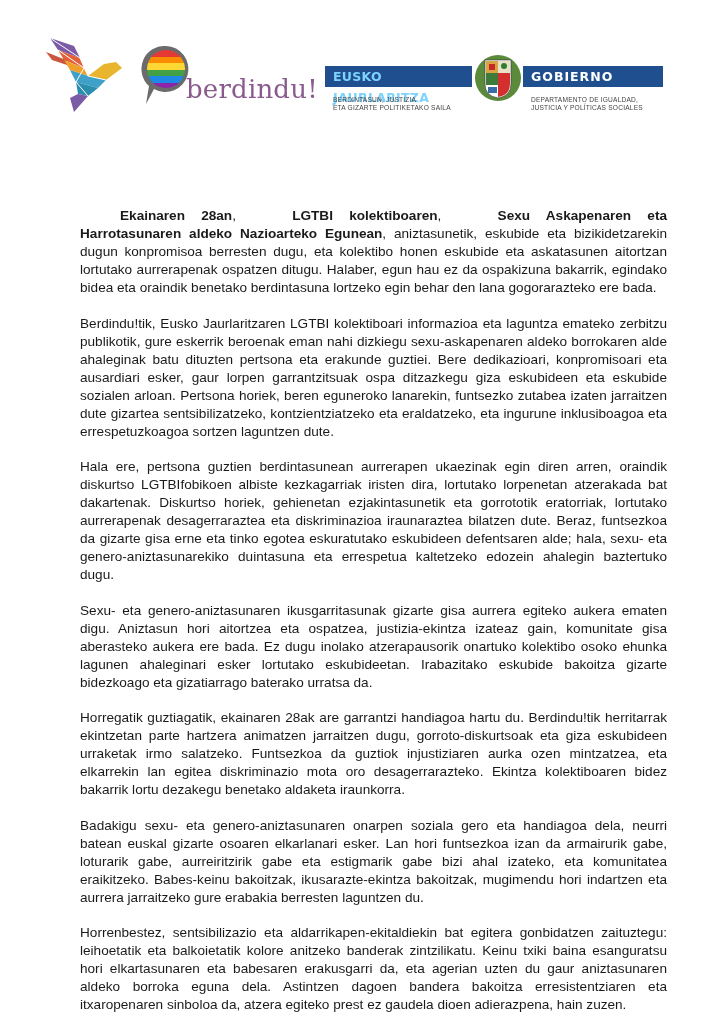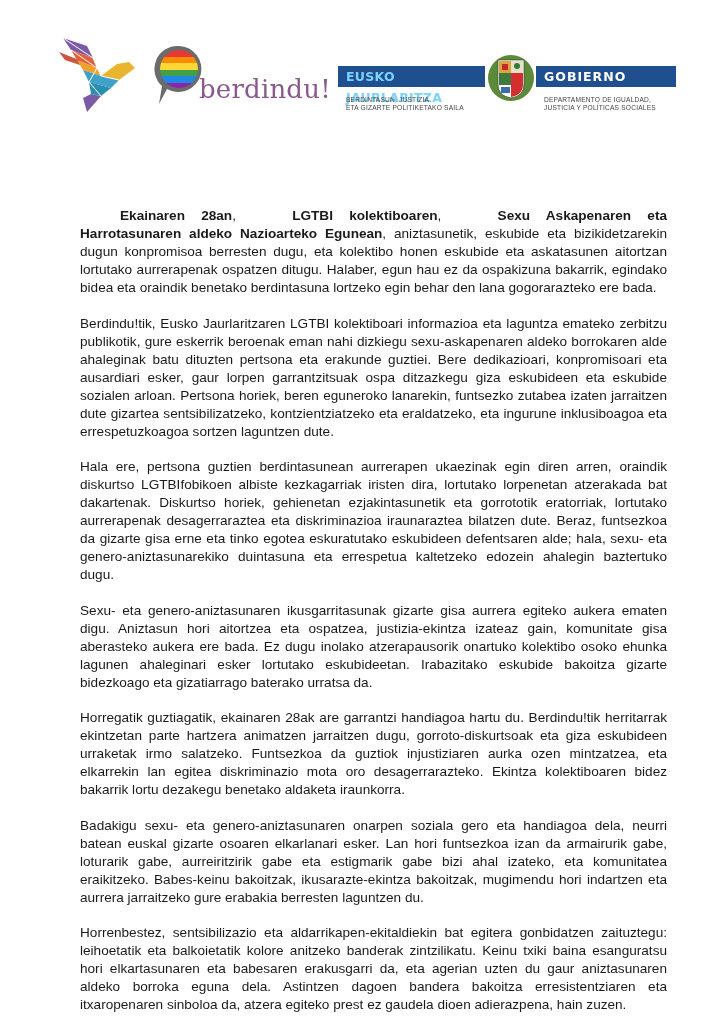--- a/index.html
+++ b/index.html
@@ -1,17 +1,17 @@
 <!DOCTYPE html>
 <html><head>
 <meta charset="utf-8">
 <style>
   html, body { margin: 0; padding: 0; background: #ffffff; }
   body { width: 724px; height: 1024px; position: relative; overflow: hidden; font-family: "Liberation Sans", sans-serif; color: #1a1a1a; }
-  .header { position: absolute; left: 13px; top: 0; width: 653px; height: 140px; }
+  .header { position: absolute; left: 0; top: 0; width: 653px; height: 140px; }
   .bird { position: absolute; left: 44px; top: 36px; width: 80px; height: 76px; }
   .bubble { position: absolute; left: 140px; top: 44px; width: 52px; height: 64px; }
   .berdindu-word { position: absolute; left: 186px; top: 74px; font-family: "DejaVu Serif", serif; font-size: 26px; color: #8a5a8e; letter-spacing: 0.2px; }
   .gov { position: absolute; left: 325px; top: 54px; width: 340px; height: 66px; }
   .gov-bar-left { position: absolute; left: 0; top: 12px; width: 147px; height: 21px; background: #1f4f8f; color: #7dd3fc; font-family: "DejaVu Sans", sans-serif; font-weight: bold; font-size: 12.5px; line-height: 21px; padding-left: 8px; box-sizing: border-box; letter-spacing: 0.3px; }
   .gov-bar-right { position: absolute; left: 198px; top: 12px; width: 140px; height: 21px; background: #1f4f8f; color: #fff; font-family: "DejaVu Sans", sans-serif; font-weight: bold; font-size: 12.5px; line-height: 21px; padding-left: 8px; box-sizing: border-box; letter-spacing: 1px; }
   .crest { position: absolute; left: 148px; top: 0px; width: 50px; height: 48px; }
   .gov-sub-left { position: absolute; left: 8px; top: 42px; font-size: 6.6px; line-height: 7.6px; color: #444; letter-spacing: 0.2px; text-transform: uppercase; }
   .gov-sub-right { position: absolute; left: 206px; top: 42px; font-size: 6.6px; line-height: 7.6px; color: #444; letter-spacing: 0.2px; text-transform: uppercase; }
   .body-text { position: absolute; left: 80px; top: 207px; width: 587px; font-size: 13.6px; line-height: 18px; text-align: justify; }

